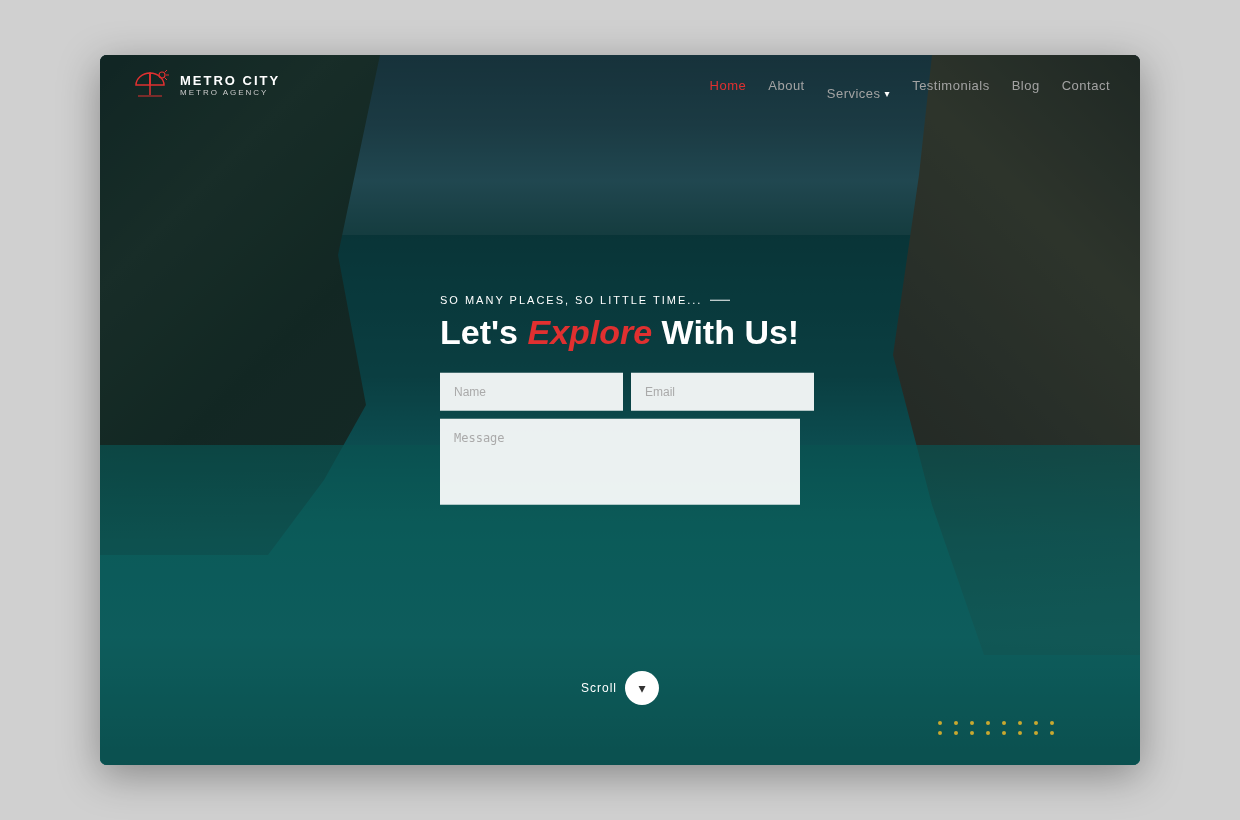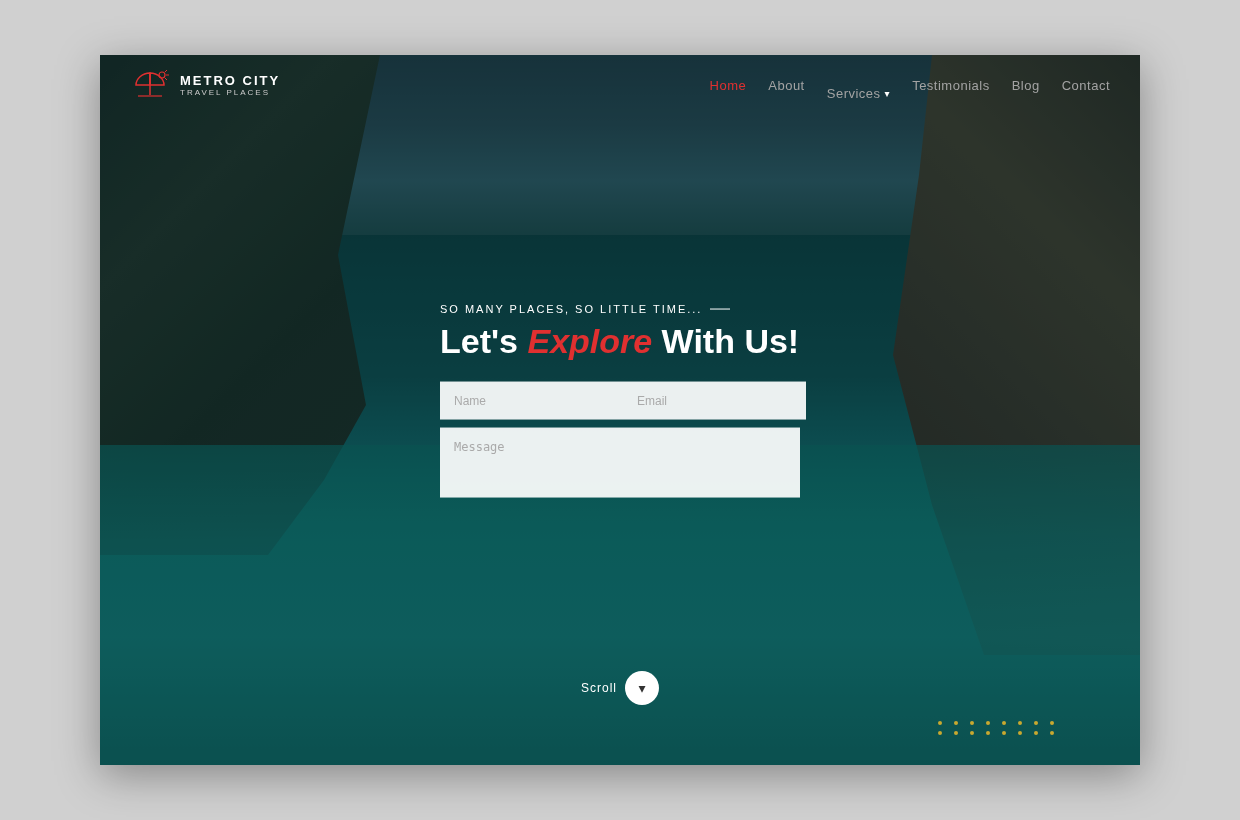--- a/index.html
+++ b/index.html
@@ -8,21 +8,21 @@
       display: flex;
       justify-content: center;
       align-items: center;
       min-height: 100vh;
       font-family: 'Arial', sans-serif;
     }
 
     .browser-frame {
       width: 1040px;
       height: 710px;
-      border-radius: 0;
+      border-radius: 7px;
       overflow: hidden;
       box-shadow: 0 10px 40px rgba(0,0,0,0.35);
       position: relative;
     }
 
     .hero {
       width: 100%;
       height: 100%;
       position: relative;
       background: #1a3a3a;
@@ -218,20 +218,21 @@
     }
 
     .contact-form {
       display: flex;
       flex-direction: column;
       gap: 8px;
     }
 
     .form-row {
       display: flex;
+      gap: 8px;
     }
 
     .form-input {
       background: rgba(255,255,255,0.92);
       border: none;
       padding: 12px 14px;
       font-size: 12px;
       color: #555;
       outline: none;
       flex: 1;
@@ -242,21 +243,21 @@
     }
 
     .form-textarea {
       background: rgba(255,255,255,0.92);
       border: none;
       padding: 12px 14px;
       font-size: 12px;
       color: #555;
       outline: none;
       width: 100%;
-      height: 70px;
+      height: 86px;
       resize: none;
     }
 
     .form-textarea::placeholder {
       color: #aaa;
     }
 
     .contact-btn {
       background: #e03030;
       color: #fff;
@@ -343,21 +344,21 @@
 
           <circle cx="32" cy="10" r="3" fill="none" stroke="#e03030" stroke-width="1.2"></circle>
           <line x1="35" y1="7" x2="37" y2="5" stroke="#e03030" stroke-width="1"></line>
           <line x1="36" y1="10" x2="39" y2="10" stroke="#e03030" stroke-width="1"></line>
           <line x1="35" y1="13" x2="37" y2="15" stroke="#e03030" stroke-width="1"></line>
 
           <line x1="8" y1="31" x2="32" y2="31" stroke="#e03030" stroke-width="1.2"></line>
         </svg>
         <div class="logo-text">
           <span class="logo-title">METRO CITY</span>
-          <span class="logo-subtitle">TRAVEL PLACES</span>
+          <span class="logo-subtitle">METRO AGENCY</span>
         </div>
       </div>
 
       <ul class="nav-links">
         <li>
           <a href="#" class="active">Home</a>
         </li>
         <li>
           <a href="#">About</a>
         </li>

